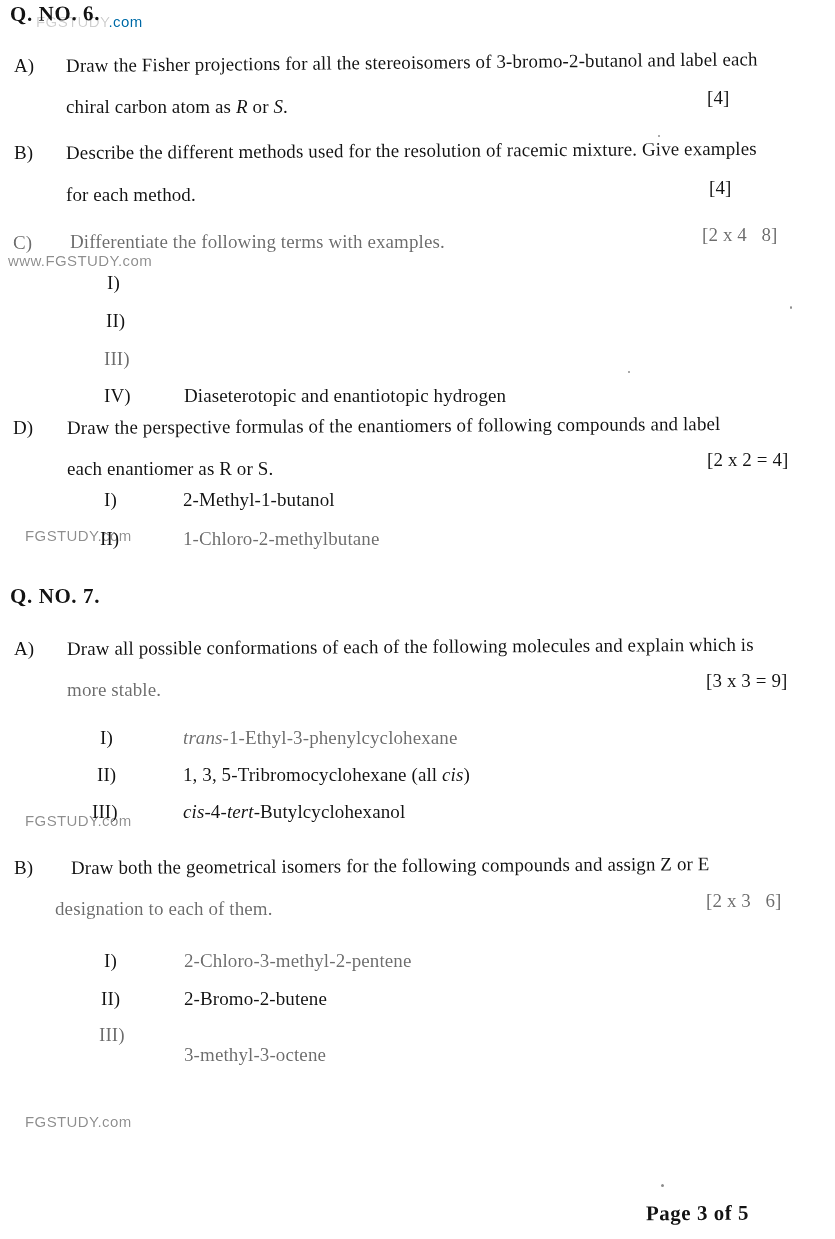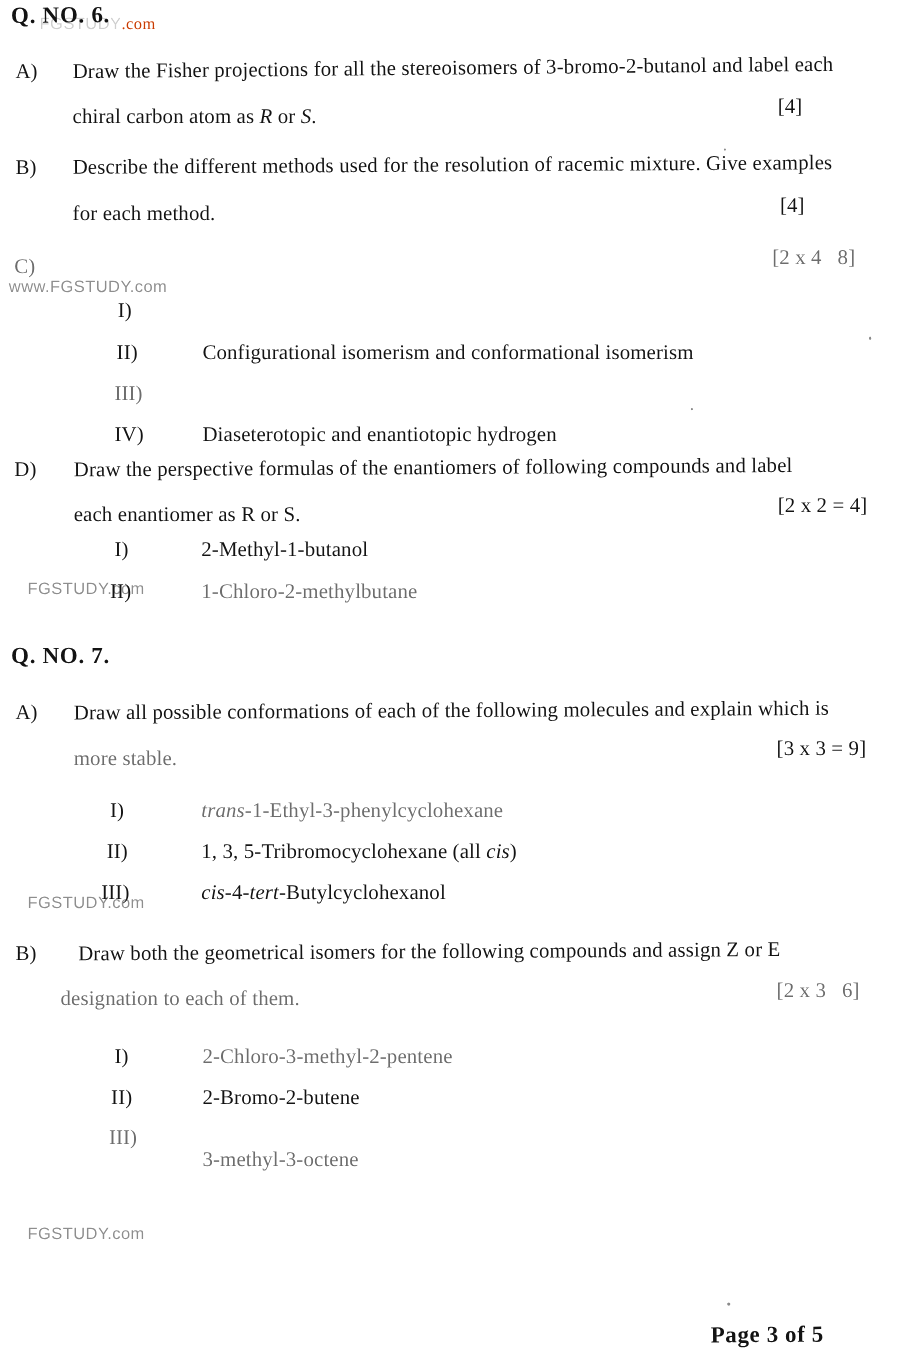--- a/index.html
+++ b/index.html
@@ -8,21 +8,21 @@
     position:relative;width:835px;height:1239px;background:#ffffff;overflow:hidden;
     font-family:"Liberation Serif","DejaVu Serif",serif;color:#1b1b1b;
     filter:blur(0.25px) contrast(1.08);
   }
   .abs{position:absolute;white-space:nowrap;}
   .t{font-size:19px;line-height:1.15;letter-spacing:0.1px;}
   .hd{font-size:21px;font-weight:700;letter-spacing:0.6px;z-index:3;}
   .it{font-style:italic;}
   .wm{font-family:"Liberation Sans","DejaVu Sans",sans-serif;font-size:15px;color:#8d8d8d;letter-spacing:0.4px;z-index:1;}
   .wm-light{color:#c9c9c9;}
-  .wm-dark{color:#c2410c;font-family:Liberation Serif, serif;}
+  .wm-dark{color:#0369a1;}
   .num{z-index:2;}
   .fade{color:#4f4f4f;opacity:0.82;}
   .sk1{transform:rotate(-0.55deg);transform-origin:left center;}
   .sk2{transform:rotate(-0.35deg);transform-origin:left center;}
   .pg{font-size:21px;font-weight:700;letter-spacing:0.5px;}
   .speck{position:absolute;background:#8a8a8a;border-radius:50%;}
 </style>
 </head>
 <body>
 
@@ -36,26 +36,26 @@
   <div class="abs t sk1" style="left:66px;top:55px;">Draw the Fisher projections for all the stereoisomers of 3-bromo-2-butanol and label each</div>
   <div class="abs t" style="left:66px;top:96px;"><span>chiral carbon atom as </span><span class="it">R</span><span> or </span><span class="it">S</span><span>.</span></div>
   <div class="abs t" style="left:707px;top:87px;">[4]</div>
 
   <div class="abs t" style="left:14px;top:142px;">B)</div>
   <div class="abs t sk2" style="left:66px;top:142px;">Describe the different methods used for the resolution of racemic mixture. Give examples</div>
   <div class="abs t" style="left:66px;top:184px;">for each method.</div>
   <div class="abs t" style="left:709px;top:177px;">[4]</div>
 
   <div class="abs t fade" style="left:13px;top:232px;">C)</div>
+  <div class="abs t fade" style="left:70px;top:231px;">Differentiate the following terms with examples.</div>
   <div class="abs t fade" style="left:702px;top:224px;">[2 x 4 &nbsp; 8]</div>
   <div class="abs wm" style="left:8px;top:252px;">www.FGSTUDY.com</div>
 
   <div class="abs t num" style="left:107px;top:272px;">I)</div>
   <div class="abs t num" style="left:106px;top:310px;">II)</div>
-  <div class="abs t" style="left:184px;top:310px;">Configurational isomerism and conformational isomerism</div>
   <div class="abs t num fade" style="left:104px;top:348px;">III)</div>
   <div class="abs t num" style="left:104px;top:385px;">IV)</div>
   <div class="abs t" style="left:184px;top:385px;">Diaseterotopic and enantiotopic hydrogen</div>
 
   <div class="abs t" style="left:13px;top:417px;">D)</div>
   <div class="abs t sk2" style="left:67px;top:417px;">Draw the perspective formulas of the enantiomers of following compounds and label</div>
   <div class="abs t" style="left:67px;top:458px;">each enantiomer as R or S.</div>
   <div class="abs t" style="left:707px;top:449px;">[2 x 2 = 4]</div>
 
   <div class="abs t num" style="left:104px;top:489px;">I)</div>

